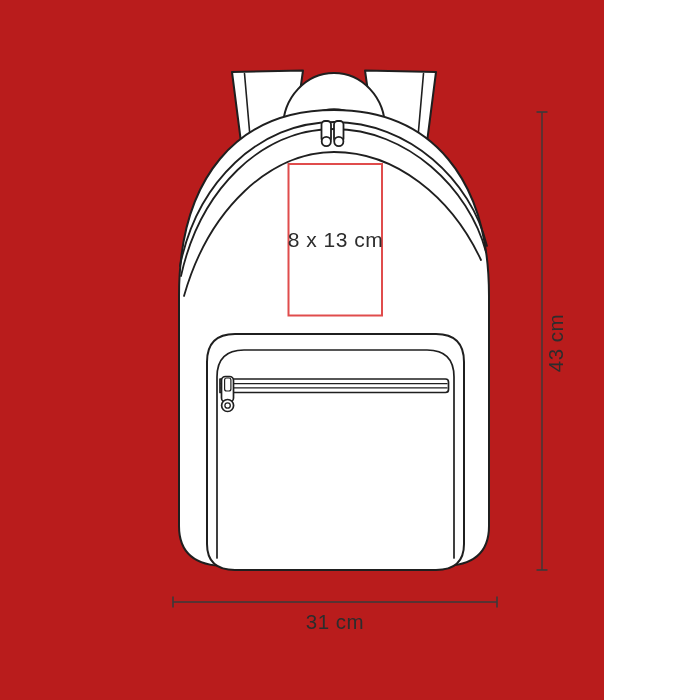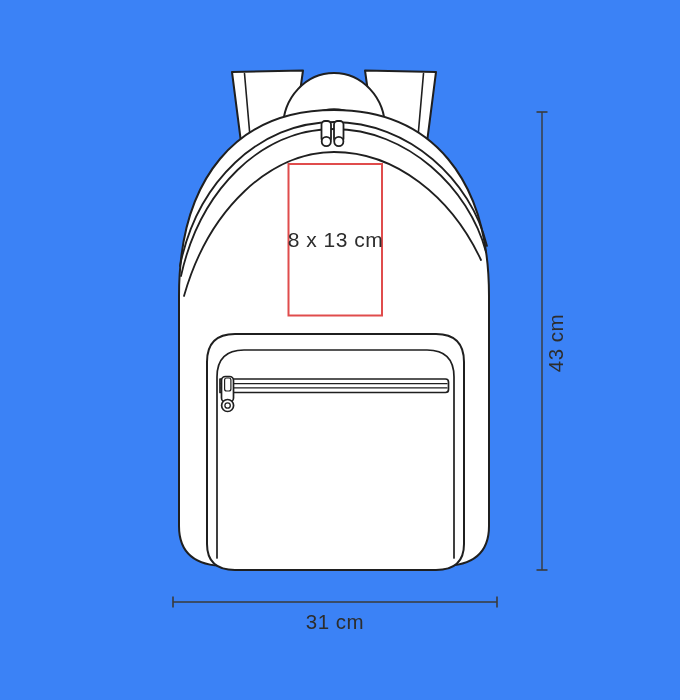--- a/index.html
+++ b/index.html
@@ -2,23 +2,23 @@
 <html><head>
 <meta charset="utf-8">
 <style>
   html, body {
     margin: 0;
     padding: 0;
     background: #ffffff;
   }
   .stage {
     position: relative;
-    width: 680px;
+    width: 604px;
     height: 700px;
-    background: #3b82f6;
+    background: #b91c1c;
     overflow: hidden;
     font-family: "Liberation Sans", sans-serif;
   }
   svg { display: block; }
   text {
     font-family: "Liberation Sans", sans-serif;
     letter-spacing: 0.5px;
   }
   .print-label { font-size: 21px; }
   .dim-label { font-size: 20.5px; }

